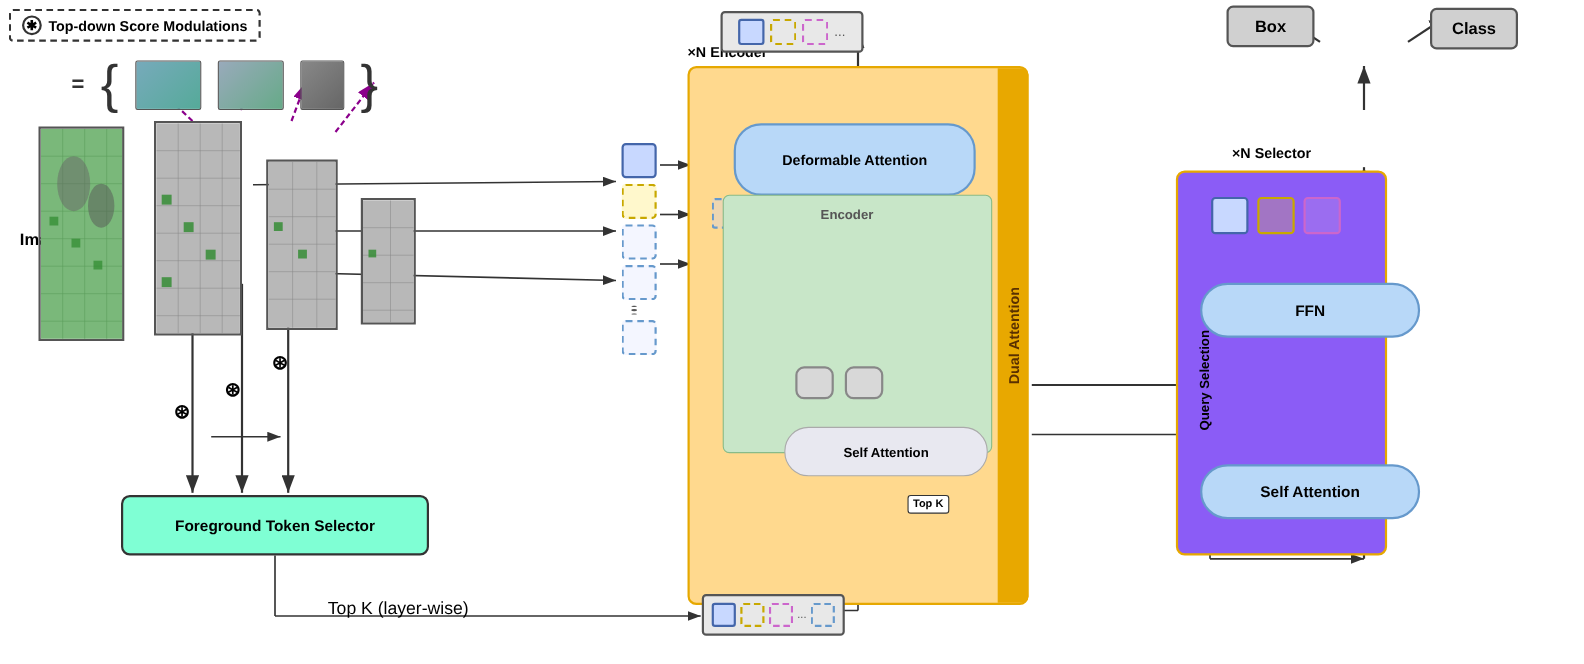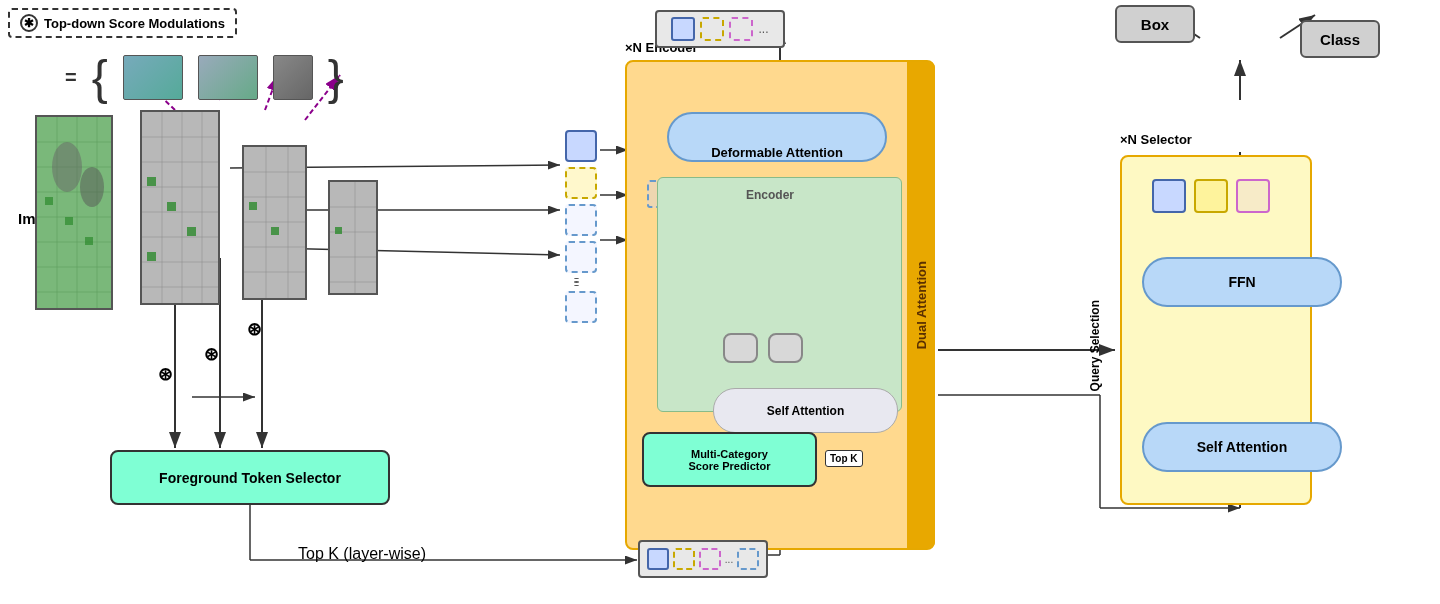--- a/index.html
+++ b/index.html
@@ -83,26 +83,26 @@
       border: 2px solid #e6a800;
       border-radius: 8px;
     }
 
     
     .deformable-box {
       position: absolute;
       left: 40px;
       top: 50px;
       width: 220px;
-      height: 50px;
+      height: 66px;
       background: #b8d8f8;
       border: 2px solid #6699cc;
       border-radius: 25px;
       display: flex;
-      align-items: flex-end;
+      align-items: center;
       justify-content: center;
       font-size: 13px;
       font-weight: bold;
     }
 
     
     .inner-green {
       position: absolute;
       left: 30px;
       top: 115px;
@@ -145,25 +145,25 @@
       justify-content: center;
       font-size: 11px;
       font-weight: bold;
       text-align: center;
       padding: 4px;
     }
 
     
     .decoder-block {
       position: absolute;
-      left: 1120px;
+      left: 1069px;
       top: 155px;
       width: 192px;
       height: 350px;
-      background: #fef9c3;
+      background: #8b5cf6;
       border: 2px solid #e6a800;
       border-radius: 8px;
     }
 
     
     .output-box {
       position: absolute;
       width: 80px;
       height: 38px;
       background: #d0d0d0;
@@ -491,24 +491,20 @@
       <div class="self-attention-inner">
         <span>Self Attention</span>
       </div>
 
       <div style="position:absolute;left:65px;top:155px;display:flex;gap:10px;">
         <div style="width:35px;height:30px;border-radius:8px;border:2px solid #888;background:#d8d8d8;"></div>
         <div style="width:35px;height:30px;border-radius:8px;border:2px solid #888;background:#d8d8d8;"></div>
       </div>
     </div>
 
-    <div class="multi-cat-box">
-      <span style="white-space:pre-line;">Multi-Category
-Score Predictor</span>
-    </div>
 
     <div style="position:absolute;left:198px;top:388px;font-size:10px;font-weight:bold;background:#fff;border:1px solid #333;padding:2px 4px;border-radius:3px;">Top K</div>
   </div>
 
   <div style="position:absolute;left:625px;top:40px;font-size:13px;font-weight:bold;">×N Encoder</div>
 
   <div style="position:absolute;left:655px;top:10px;display:flex;gap:5px;align-items:center;">
     <div style="width:130px;height:38px;border:2px solid #555;border-radius:4px;background:#e8e8e8;display:flex;align-items:center;justify-content:center;">
       <div style="display:flex;gap:5px;align-items:center;">
         <div style="width:24px;height:24px;border:2px solid #4466aa;border-radius:3px;background:#c8d8ff;"></div>
@@ -548,20 +544,20 @@
       <span>Self Attention</span>
     </div>
   </div>
 
   <div style="position:absolute;left:1120px;top:132px;font-size:13px;font-weight:bold;">×N Selector</div>
 
   <div class="output-box" style="left:1115px;top:5px;">
     <span>Box</span>
   </div>
 
-  <div class="output-box" style="left:1300px;top:20px;">
+  <div class="output-box" style="left:1300px;top:7px;">
     <span>Class</span>
   </div>
 
   <div style="position:absolute;left:1088px;top:300px;font-size:12px;font-weight:bold;writing-mode:vertical-rl;text-orientation:mixed;transform:rotate(180deg);">Query Selection</div>
 
 
 </div>
 
 </body></html>

